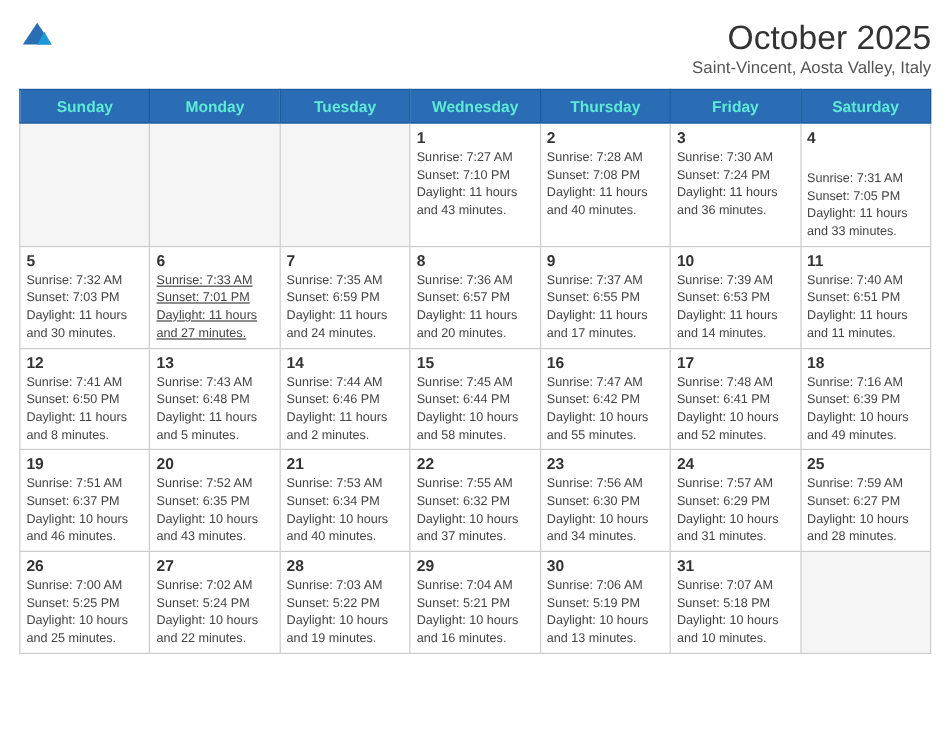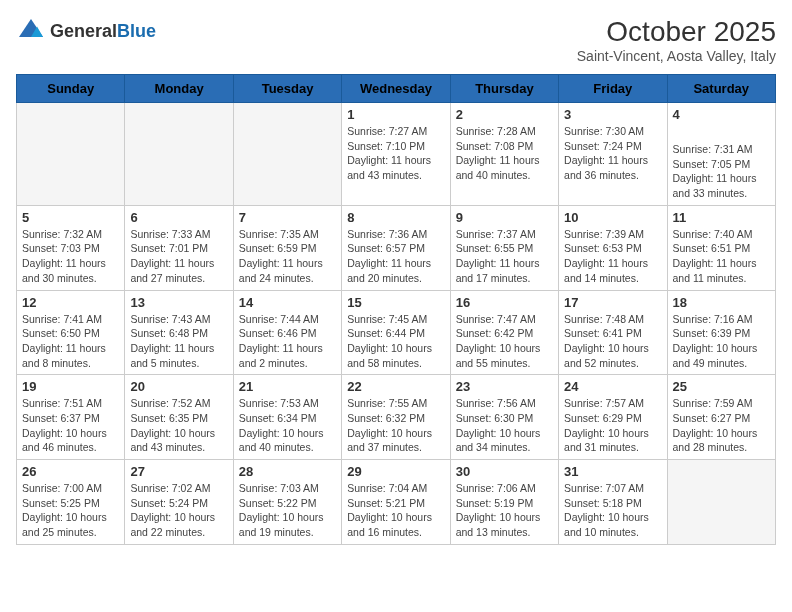--- a/index.html
+++ b/index.html
@@ -47,21 +47,21 @@
       font-size: 14px;
       color: #555;
     }
     .calendar {
       width: 100%;
       border-collapse: collapse;
       border: 1px solid #ccc;
     }
     .calendar th {
       background-color: #2a6db5;
-      color: #000000;
+      color: #5eead4;
       text-align: center;
       padding: 6px 4px;
       font-size: 13px;
       border: 1px solid #1a5a9a;
     }
     .calendar td {
       vertical-align: top;
       border: 1px solid #ccc;
       padding: 4px 5px;
       width: calc(100% / 7);
@@ -86,26 +86,20 @@
 </head>
 <body>
 
 <div class="header">
   <div class="logo">
     <svg class="logo-icon" viewBox="0 0 40 40" width="40" height="40">
       <rect x="0" y="0" width="40" height="40" fill="white"></rect>
       <polygon points="20,4 36,28 4,28" fill="#2a6db5"></polygon>
       <polygon points="28,14 36,28 20,28" fill="#1a9ad7"></polygon>
     </svg>
-    <div>
-      <div style="display:flex;align-items:baseline;gap:0px;">
-        <span class="logo-text-general">General</span>
-        <span class="logo-text-blue">Blue</span>
-      </div>
-    </div>
   </div>
   <div class="title-block">
     <div class="month-title">October 2025</div>
     <div class="location-subtitle">Saint-Vincent, Aosta Valley, Italy</div>
   </div>
 </div>
 
 <table class="calendar">
   <thead>
     <tr>
@@ -150,21 +144,21 @@
       </tr>
       <tr>
         <td>
           <div class="day-number">5</div>
           <div class="day-detail" style="white-space: pre-line;">Sunrise: 7:32 AM
 Sunset: 7:03 PM
 Daylight: 11 hours and 30 minutes.</div>
         </td>
         <td>
           <div class="day-number">6</div>
-          <div class="day-detail" style="white-space: pre-line;">Sunrise: 7:33 AM
+          <div class="day-detail" style="white-space: pre-line; text-decoration: underline;">Sunrise: 7:33 AM
 Sunset: 7:01 PM
 Daylight: 11 hours and 27 minutes.</div>
         </td>
         <td>
           <div class="day-number">7</div>
           <div class="day-detail" style="white-space: pre-line;">Sunrise: 7:35 AM
 Sunset: 6:59 PM
 Daylight: 11 hours and 24 minutes.</div>
         </td>
         <td>

